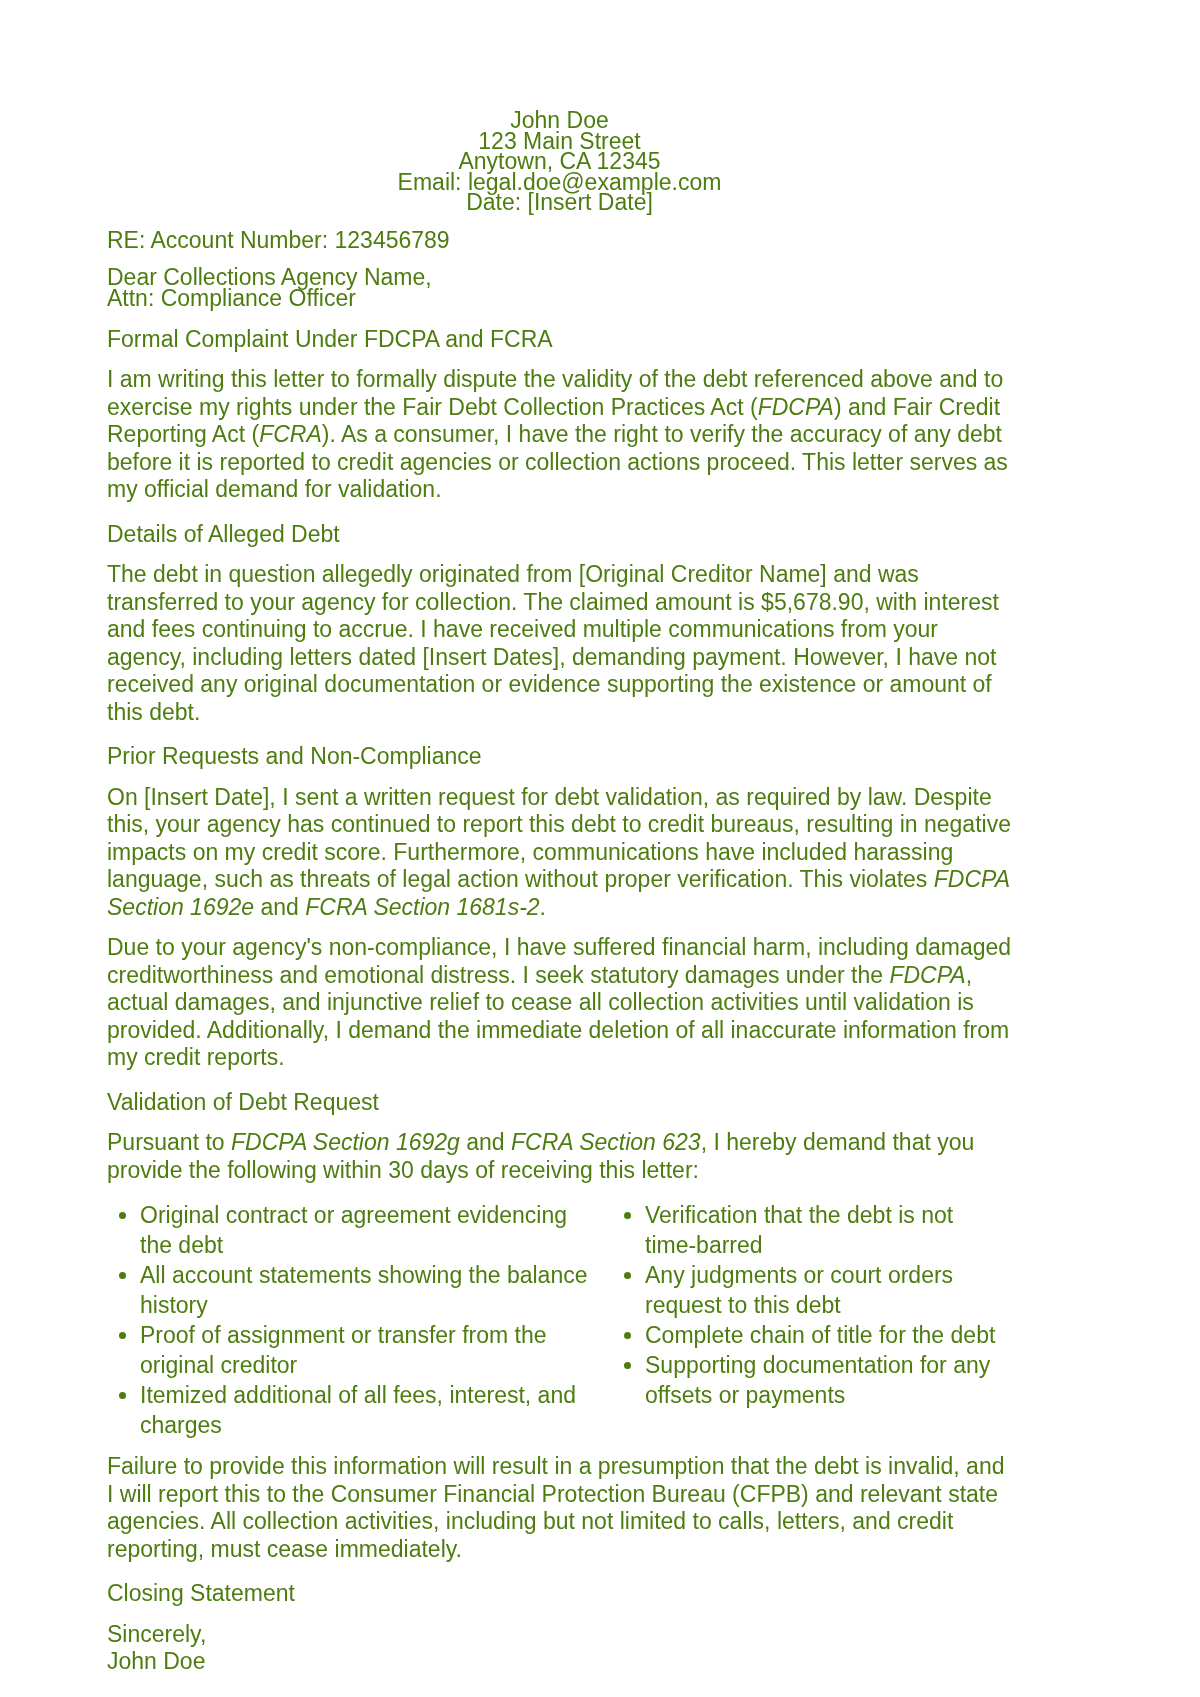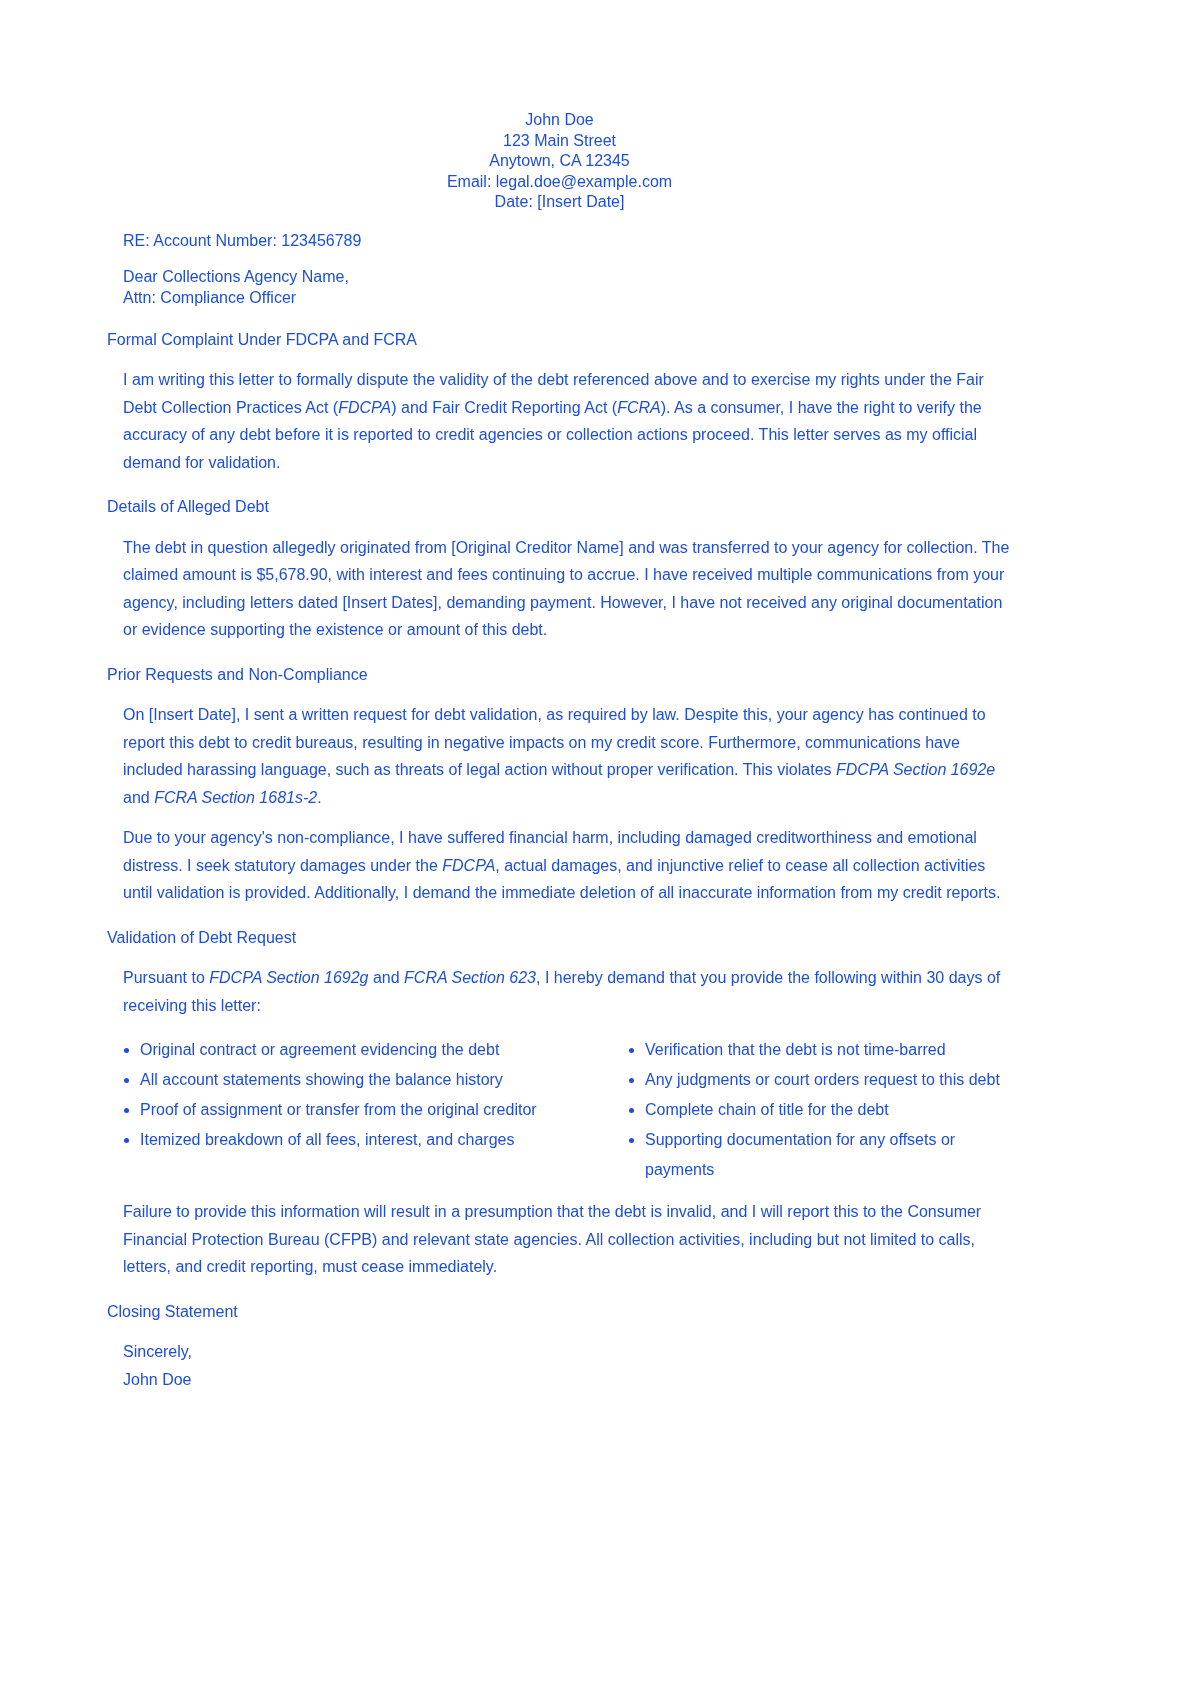--- a/index.html
+++ b/index.html
@@ -6,34 +6,34 @@
     margin: 0;
     padding: 0;
     background: #ffffff;
   }
   .page {
     position: relative;
     width: 1200px;
     height: 1697px;
     box-sizing: border-box;
     background: #ffffff;
-    color: #1d4ed8;
+    color: #4d7c0f;
     font-family: "Liberation Sans", "DejaVu Sans", sans-serif;
-    font-size: 16px;
+    font-size: 23px;
     line-height: 27.5px;
     padding: 110px 188px 40px 107px;
     overflow: hidden;
   }
   .sender-header {
     text-align: center;
     line-height: 20.6px;
     margin: 0 0 14px 0;
   }
   .block {
-    margin: 0 0 13px 16px;
+    margin: 0 0 13px 0;
   }
   .tight {
     line-height: 20.6px;
   }
   .section-heading {
     margin: 17px 0 13px 0;
     font-weight: 400;
   }
   .italic {
     font-style: italic;
@@ -95,21 +95,21 @@
   <p class="block"><span>Due to your agency's non-compliance, I have suffered financial harm, including damaged creditworthiness and emotional distress. I seek statutory damages under the </span><span class="italic">FDCPA</span><span>, actual damages, and injunctive relief to cease all collection activities until validation is provided. Additionally, I demand the immediate deletion of all inaccurate information from my credit reports.</span></p>
 
   <p class="section-heading">Validation of Debt Request</p>
   <p class="block"><span>Pursuant to </span><span class="italic">FDCPA Section 1692g</span><span> and </span><span class="italic">FCRA Section 623</span><span>, I hereby demand that you provide the following within 30 days of receiving this letter:</span></p>
 
   <div class="demand-lists">
     <ul class="demand-col-left">
         <li>Original contract or agreement evidencing the debt</li>
         <li>All account statements showing the balance history</li>
         <li>Proof of assignment or transfer from the original creditor</li>
-        <li>Itemized breakdown of all fees, interest, and charges</li>
+        <li>Itemized additional of all fees, interest, and charges</li>
       </ul>
     <ul class="demand-col-right">
         <li>Verification that the debt is not time-barred</li>
         <li>Any judgments or court orders request to this debt</li>
         <li>Complete chain of title for the debt</li>
         <li>Supporting documentation for any offsets or payments</li>
       </ul>
   </div>
 
   <p class="block">Failure to provide this information will result in a presumption that the debt is invalid, and I will report this to the Consumer Financial Protection Bureau (CFPB) and relevant state agencies. All collection activities, including but not limited to calls, letters, and credit reporting, must cease immediately.</p>

